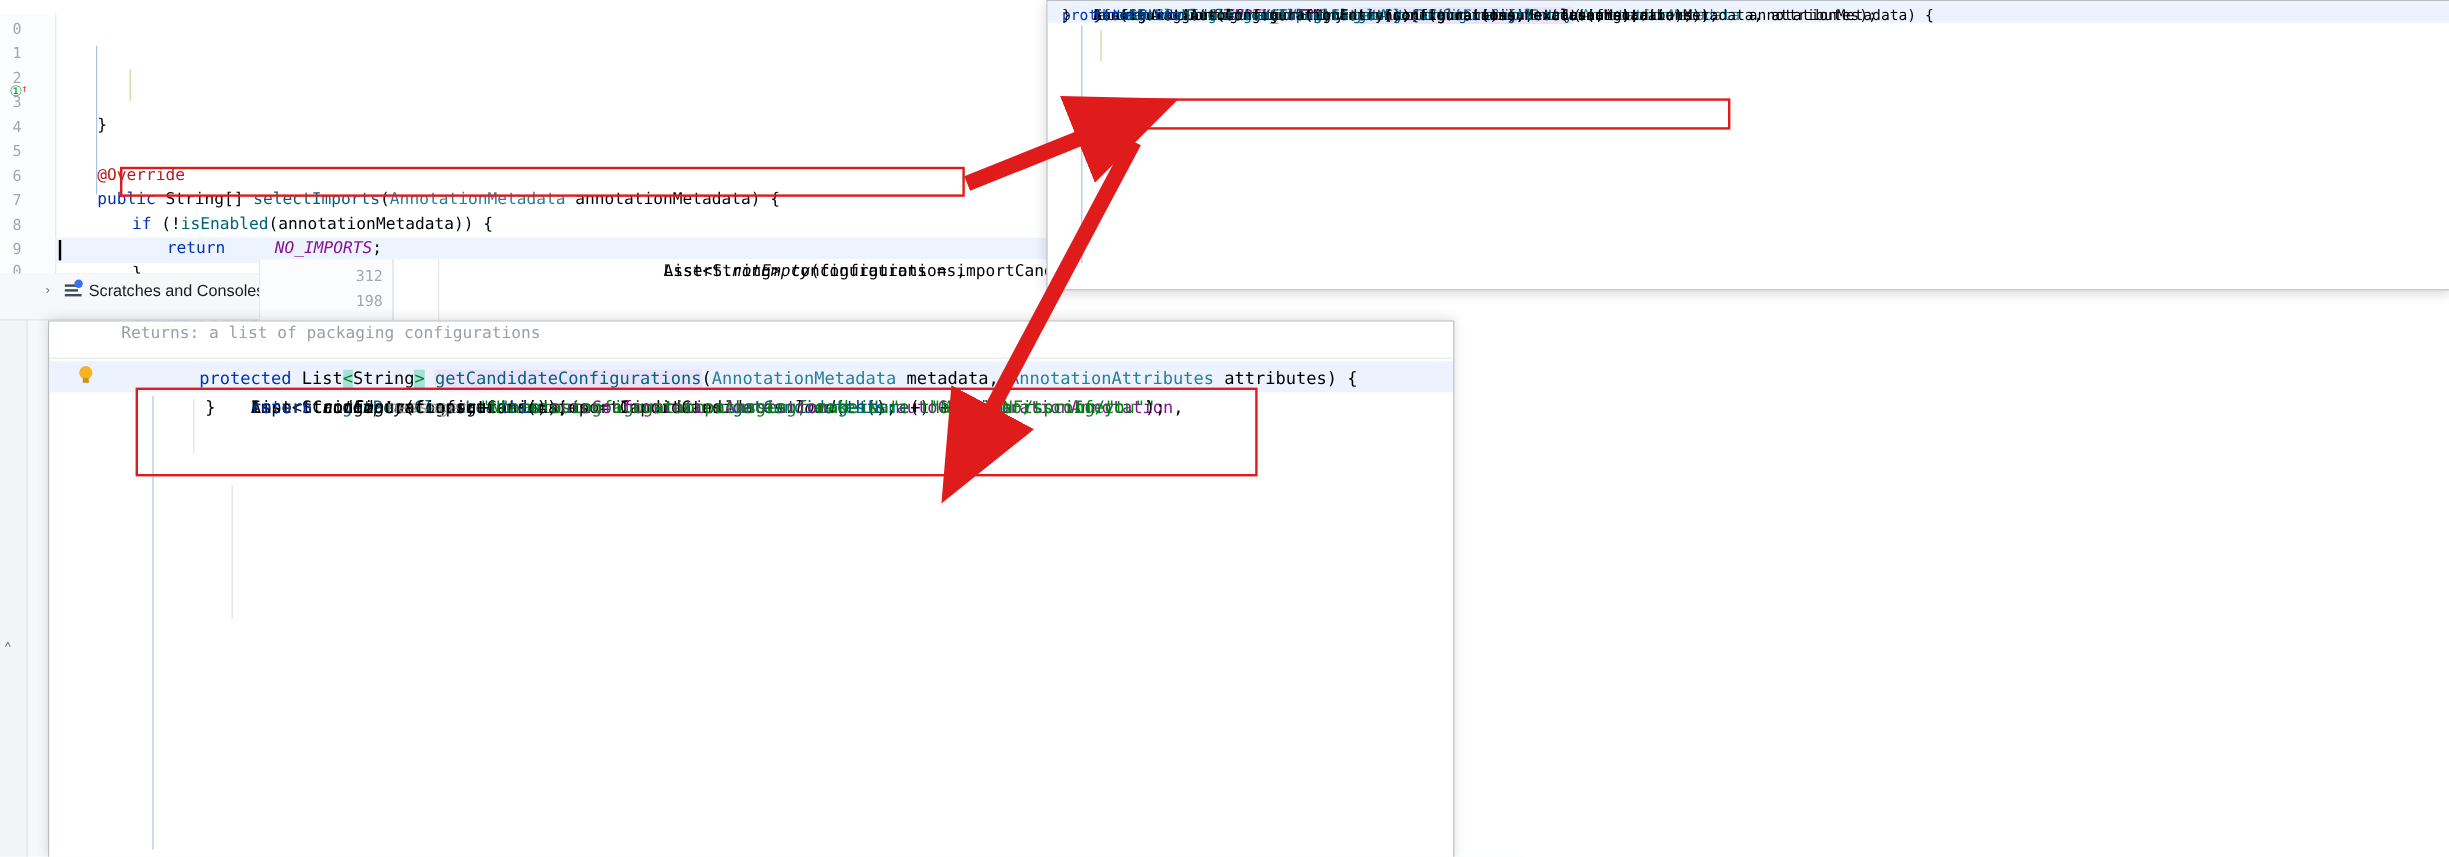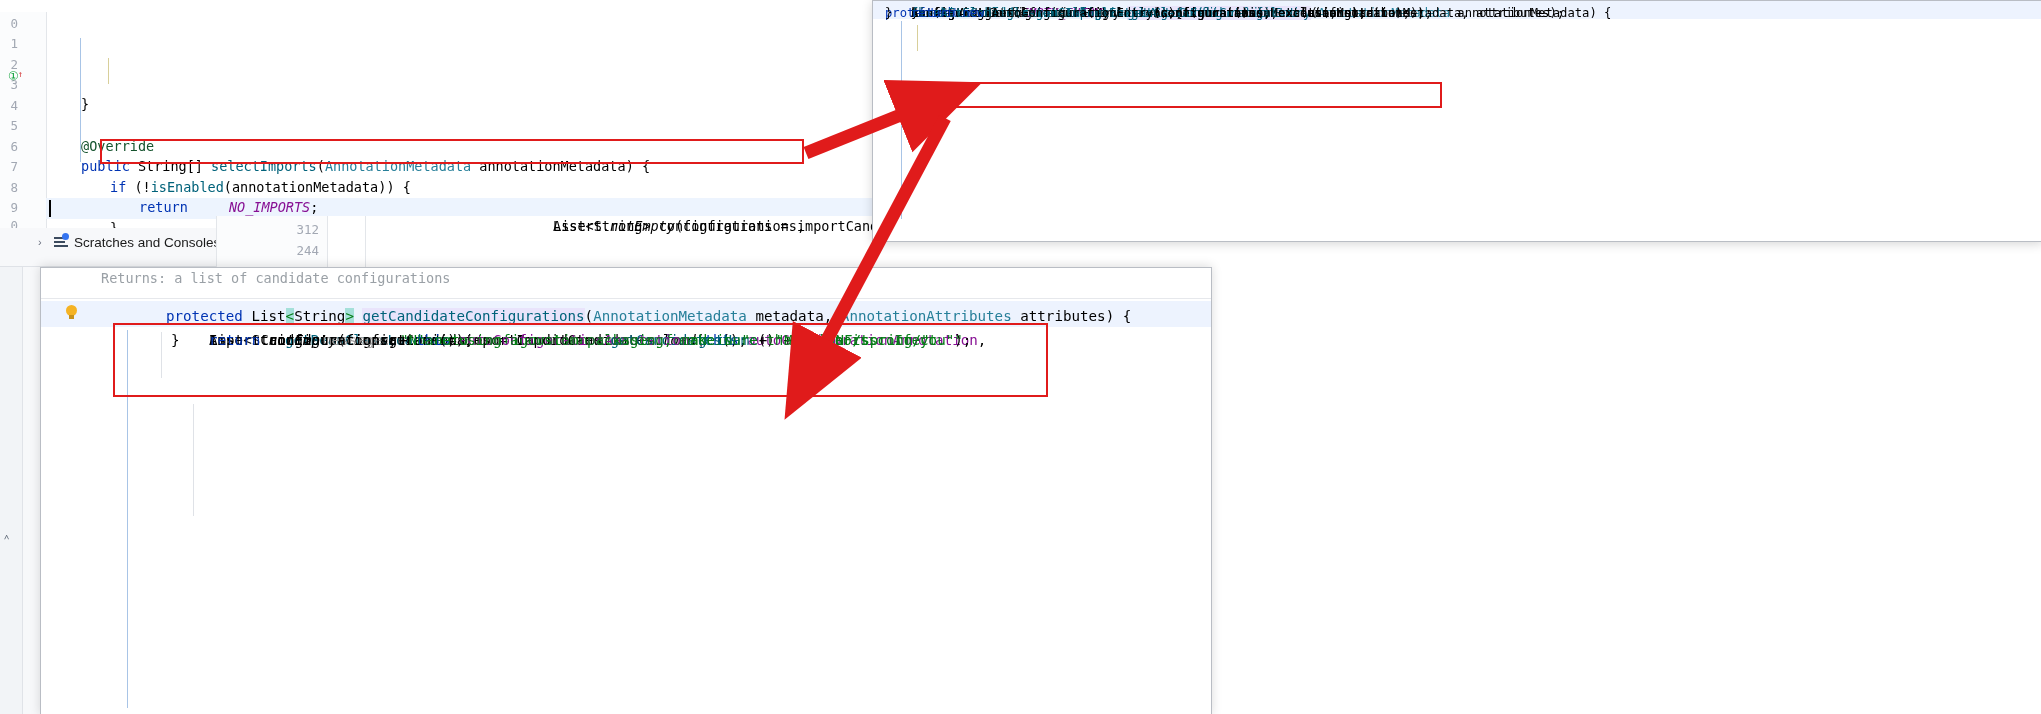--- a/index.html
+++ b/index.html
@@ -16,21 +16,21 @@
   .kw      { color:#0033b3; }
   .type    { color:#000000; }
   .ident   { color:#000000; }
   .meth    { color:#00627a; }
   .methdecl{ color:#00627a; }
   .field   { color:#871094; }
   .const   { color:#871094; font-style:italic;margin-left:33px; }
   .static  { color:#000000; font-style:italic; }
   .str     { color:#067d17; }
   .param   { color:#267f99; }
-  .anno    { color:#14532d; }
+  .anno    { color:#b91c1c; }
   .punct   { color:#000000; }
   .hintlbl { color:#9a9a9a; font-style:normal; }
 
   
   .pane-top-editor{
     position:absolute; left:0; top:0; width:880px; height:228px;
     background:#ffffff; border-bottom:1px solid #d6d9de;
   }
   .tabstrip{
     position:absolute; left:0; top:0; width:2041px; height:12px;
@@ -238,40 +238,40 @@
         <i style="top:6px;width:11px;"></i>
         <i style="top:10px;width:14px;"></i>
       <span class="b"></span>
     </span>
     <span>Scratches and Consoles</span>
   </div>
 
   <div class="pane-mid">
     <div class="gutter">
       <div class="ln" style="top:6px;">312</div>
-      <div class="ln" style="top:27px;">244</div>
+      <div class="ln" style="top:27px;">198</div>
     </div>
     <div class="vsep" style="left:110px;"></div>
     <div class="vsep" style="left:148px;"></div>
     <div class="code" id="midCode" style="top:0;"><div class="code" style="padding-left:0px; min-height:1em;"><span class="type">List</span><span class="punct">&lt;</span><span class="type">String</span><span class="ident">&gt; configurations = </span><span class="ident">importCandidates</span><span class="punct">.</span><span class="meth">getCandidates</span><span class="punct">();</span></div><div class="code" style="padding-left:0px; min-height:1em;"><span class="type">Assert</span><span class="punct">.</span><span class="static">notEmpty</span><span class="punct">(</span><span class="ident">configurations</span><span class="punct">,</span></div></div>
   </div>
 
   <div class="blank-mid"></div>
   <div class="blank-right"></div>
 
   <div class="popup-right">
     <div class="sel-head"></div>
     <div class="vline"></div>
     <div class="vline2"></div>
     <div class="code" id="popRightCode"><div class="code" style="padding-left:0px; min-height:1em;"><span class="kw">protected </span><span class="type">AutoConfigurationEntry </span><span class="methdecl hl-method">getAutoConfigurationEntry</span><span class="punct">(</span><span class="param">AnnotationMetadata</span><span class="ident"> annotationMetadata</span><span class="punct">) {</span></div><div class="code" style="padding-left:26px; min-height:1em;"><span class="kw">if </span><span class="punct">(!</span><span class="meth">isEnabled</span><span class="punct">(</span><span class="ident">annotationMetadata</span><span class="punct">)) {</span></div><div class="code" style="padding-left:52px; min-height:1em;"><span class="kw">return </span><span class="const">EMPTY_ENTRY</span><span class="punct">;</span></div><div class="code" style="padding-left:26px; min-height:1em;"><span class="punct">}</span></div><div class="code" style="padding-left:26px; min-height:1em;"><span class="type">AnnotationAttributes</span><span class="ident"> attributes = </span><span class="meth">getAttributes</span><span class="punct">(</span><span class="ident">annotationMetadata</span><span class="punct">);</span></div><div class="code" style="padding-left:26px; min-height:1em;"><span class="type">List</span><span class="punct">&lt;</span><span class="type">String</span><span class="ident">&gt; configurations = </span><span class="meth">getCandidateConfigurations</span><span class="punct">(</span><span class="ident">annotationMetadata</span><span class="punct">, </span><span class="ident">attributes</span><span class="punct">);</span></div><div class="code" style="padding-left:26px; min-height:1em;"><span class="ident">configurations = </span><span class="meth">removeDuplicates</span><span class="punct">(</span><span class="ident">configurations</span><span class="punct">);</span></div><div class="code" style="padding-left:26px; min-height:1em;"><span class="type">Set</span><span class="punct">&lt;</span><span class="type">String</span><span class="ident">&gt; exclusions = </span><span class="meth">getExclusions</span><span class="punct">(</span><span class="ident">annotationMetadata</span><span class="punct">, </span><span class="ident">attributes</span><span class="punct">);</span></div><div class="code" style="padding-left:26px; min-height:1em;"><span class="meth">checkExcludedClasses</span><span class="punct">(</span><span class="ident">configurations</span><span class="punct">, </span><span class="ident">exclusions</span><span class="punct">);</span></div><div class="code" style="padding-left:26px; min-height:1em;"><span class="ident">configurations</span><span class="punct">.</span><span class="meth">removeAll</span><span class="punct">(</span><span class="ident">exclusions</span><span class="punct">);</span></div><div class="code" style="padding-left:26px; min-height:1em;"><span class="ident">configurations = </span><span class="meth">getConfigurationClassFilter</span><span class="punct">().</span><span class="meth">filter</span><span class="punct">(</span><span class="ident">configurations</span><span class="punct">);</span></div><div class="code" style="padding-left:26px; min-height:1em;"><span class="meth">fireAutoConfigurationImportEvents</span><span class="punct">(</span><span class="ident">configurations</span><span class="punct">, </span><span class="ident">exclusions</span><span class="punct">);</span></div><div class="code" style="padding-left:26px; min-height:1em;"><span class="kw">return </span><span class="kw">new </span><span class="type">AutoConfigurationEntry</span><span class="punct">(</span><span class="ident">configurations</span><span class="punct">, </span><span class="ident">exclusions</span><span class="punct">);</span></div><div class="code" style="padding-left:0px; min-height:1em;"><span class="punct">}</span></div></div>
   </div>
 
   <div class="popup-bottom">
     <div class="topline"></div>
-    <div class="doc-line">Returns: a list of candidate configurations</div>
+    <div class="doc-line">Returns: a list of packaging configurations</div>
     <div class="hdr-sep"></div>
     <div class="sig-row"></div>
     <div class="bulb">
       <span class="glass"></span>
         <span class="base"></span>
     </div>
     <div class="vline"></div>
     <div class="vline-b"></div>
     <div class="vline-c"></div>
     <div class="code" id="popBotSig" style="top:36px;"><div class="code" style="padding-left:33px;"><span class="kw">protected </span><span class="type">List</span><span class="gen-hl">&lt;</span><span class="type">String</span><span class="gen-hl">&gt;</span><span class="punct"> </span><span class="methdecl hl-method">getCandidateConfigurations</span><span class="punct">(</span><span class="param">AnnotationMetadata</span><span class="ident"> metadata</span><span class="punct">, </span><span class="param">AnnotationAttributes</span><span class="ident"> attributes</span><span class="punct">) {</span></div></div>

